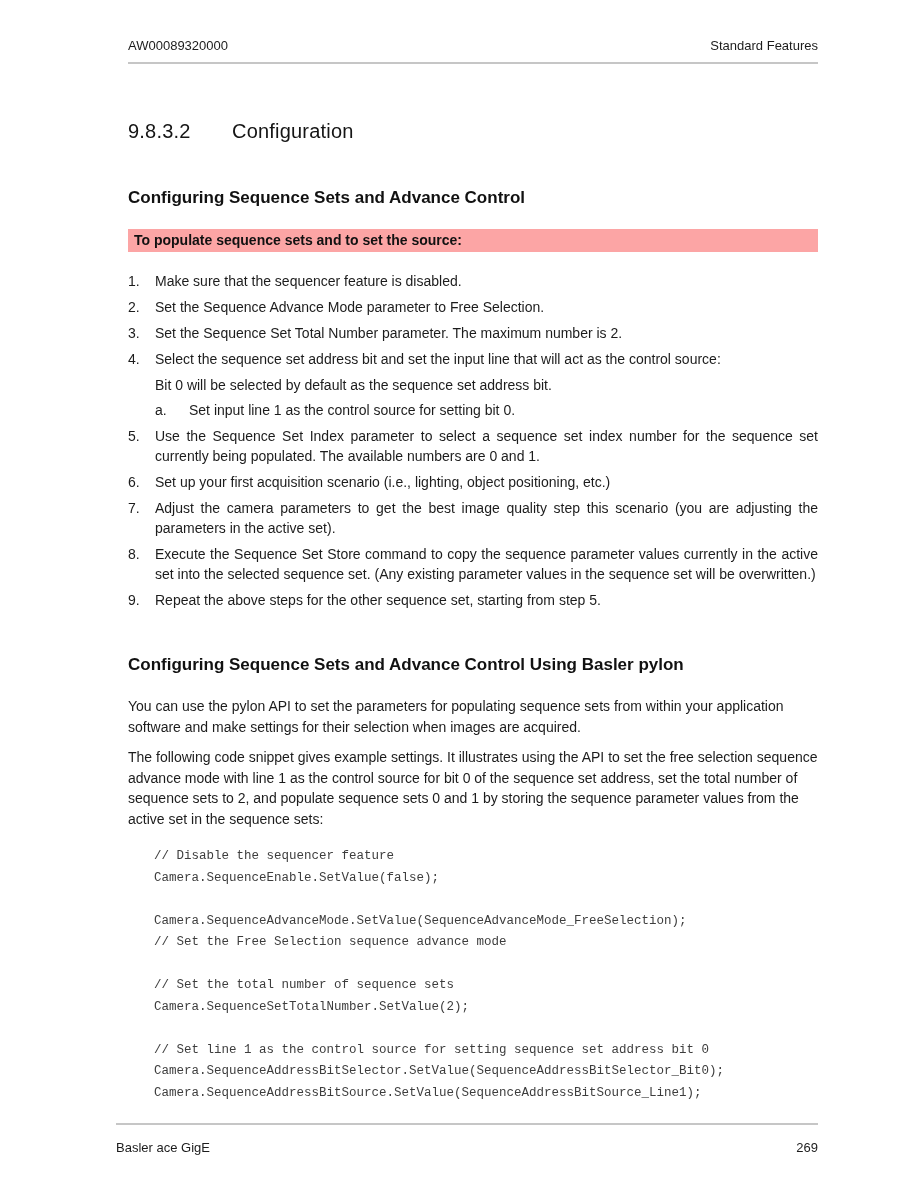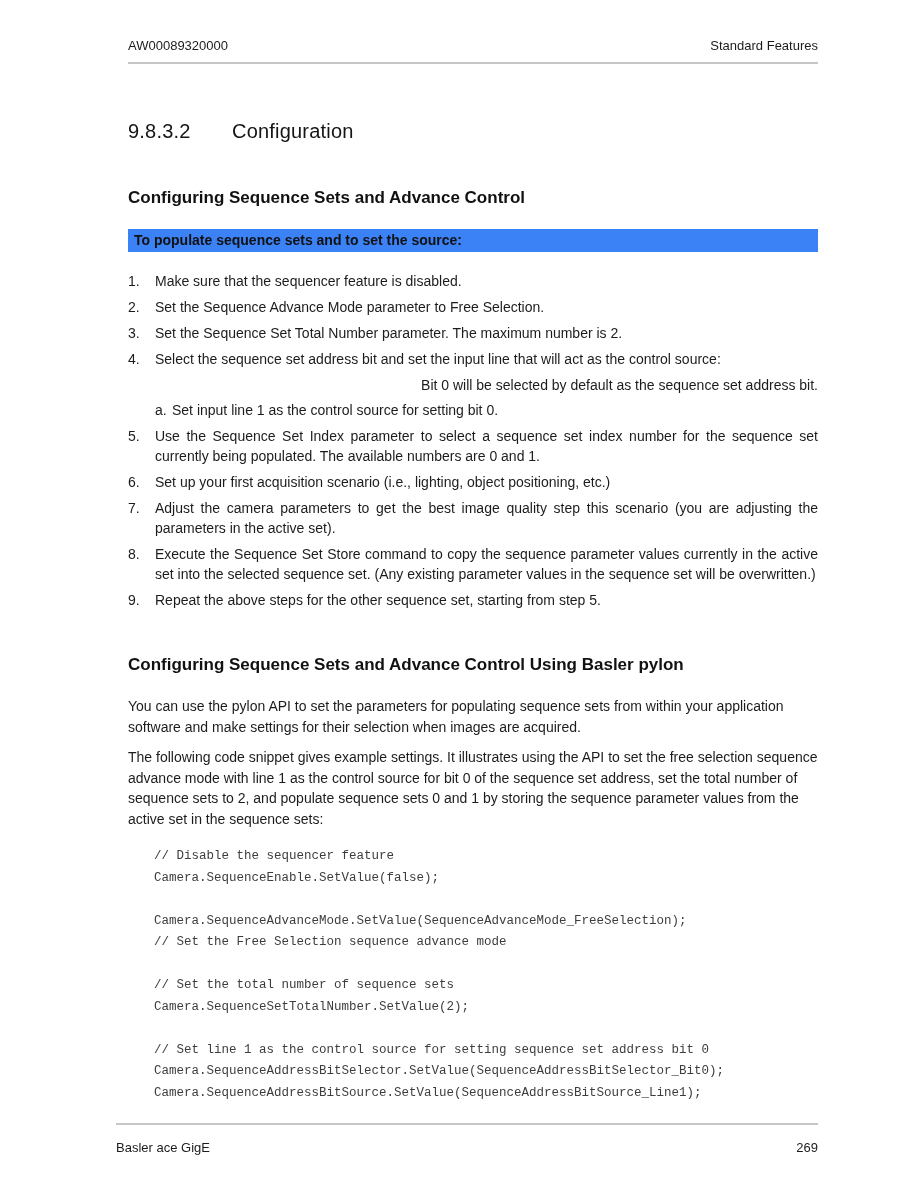--- a/index.html
+++ b/index.html
@@ -40,36 +40,36 @@
   .subheading {
     margin-top: 45px;
     font-size: 17px;
     font-weight: bold;
     color: #111111;
   }
 
   
   .procedure-bar {
     margin-top: 21px;
-    background: #3b82f6;
+    background: #fca5a5;
     font-size: 14px;
     font-weight: bold;
     padding: 3px 0 4px 6px;
     color: #111111;
   }
 
   
   .steps { margin-top: 19px; font-size: 14px; line-height: 20px; }
   .step { display: flex; margin-bottom: 6px; }
   .step-num { flex: 0 0 27px; }
   .step-text { flex: 1; text-align: justify; }
-  .step-note { margin: 0 0 5px 27px; text-align: right; }
+  .step-note { margin: 0 0 5px 27px; }
   .substep { display: flex; margin: 0 0 6px 27px; }
   .substep-marker { flex: 0 0 17px; }
-  .substep-text { flex: 1; }
+  .substep-text { flex: 1; margin-left: 17px; }
 
   
   .para { font-size: 14px; line-height: 20.5px; margin: 10px 0 0 0; }
   .para.first { margin-top: 21px; }
 
   
   .code-block {
     margin-top: 17px;
     margin-left: 26px;
     font-family: "Liberation Mono", "DejaVu Sans Mono", monospace;

